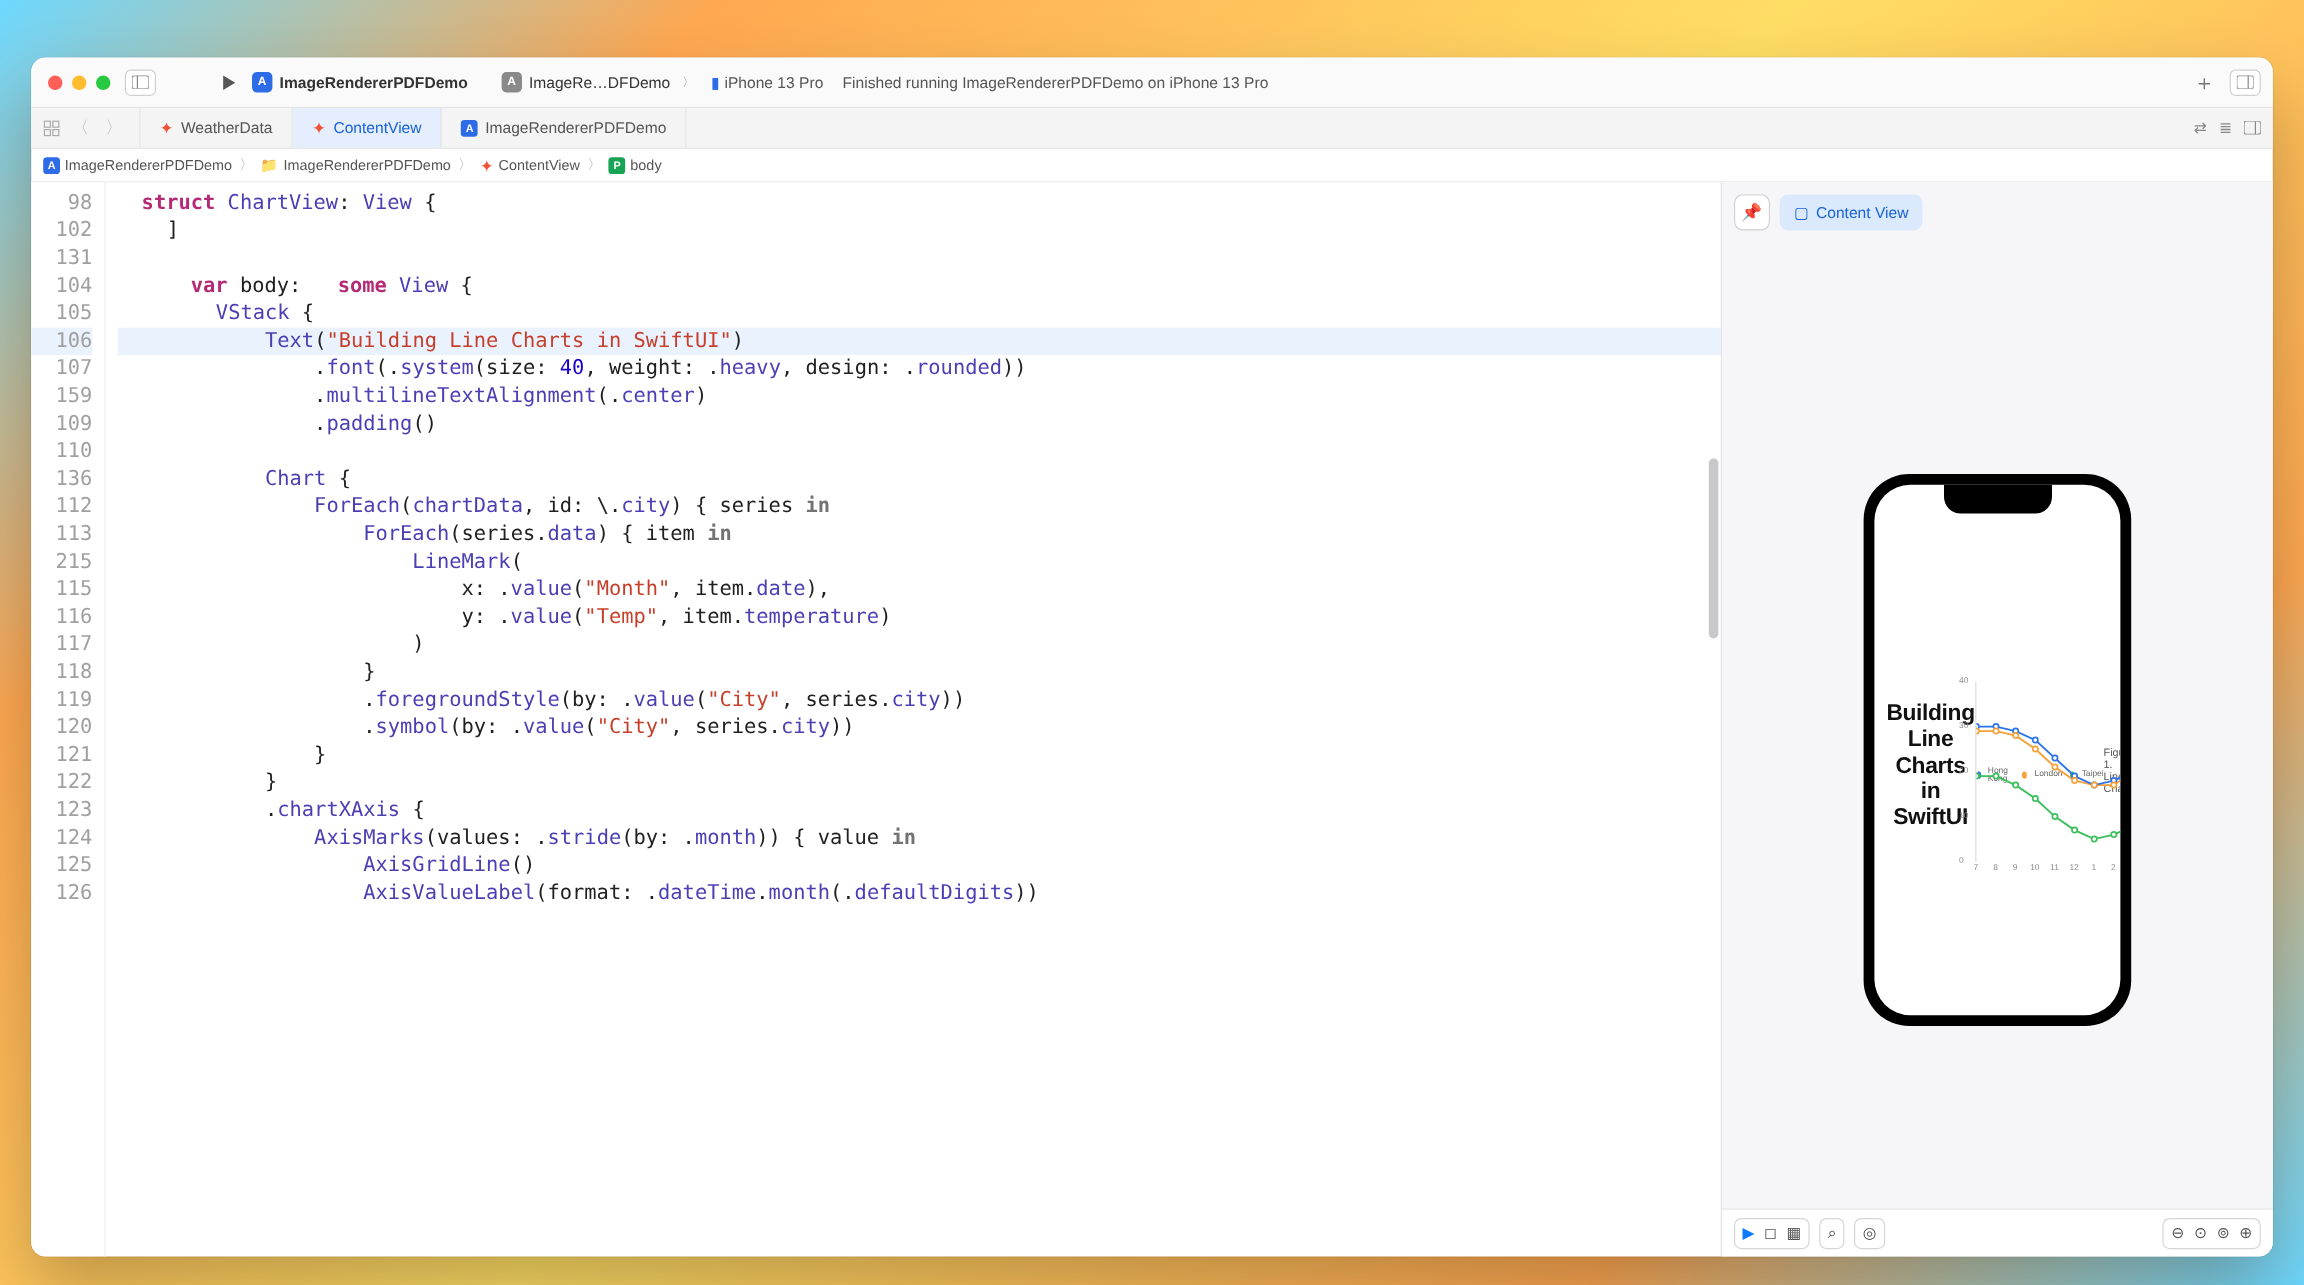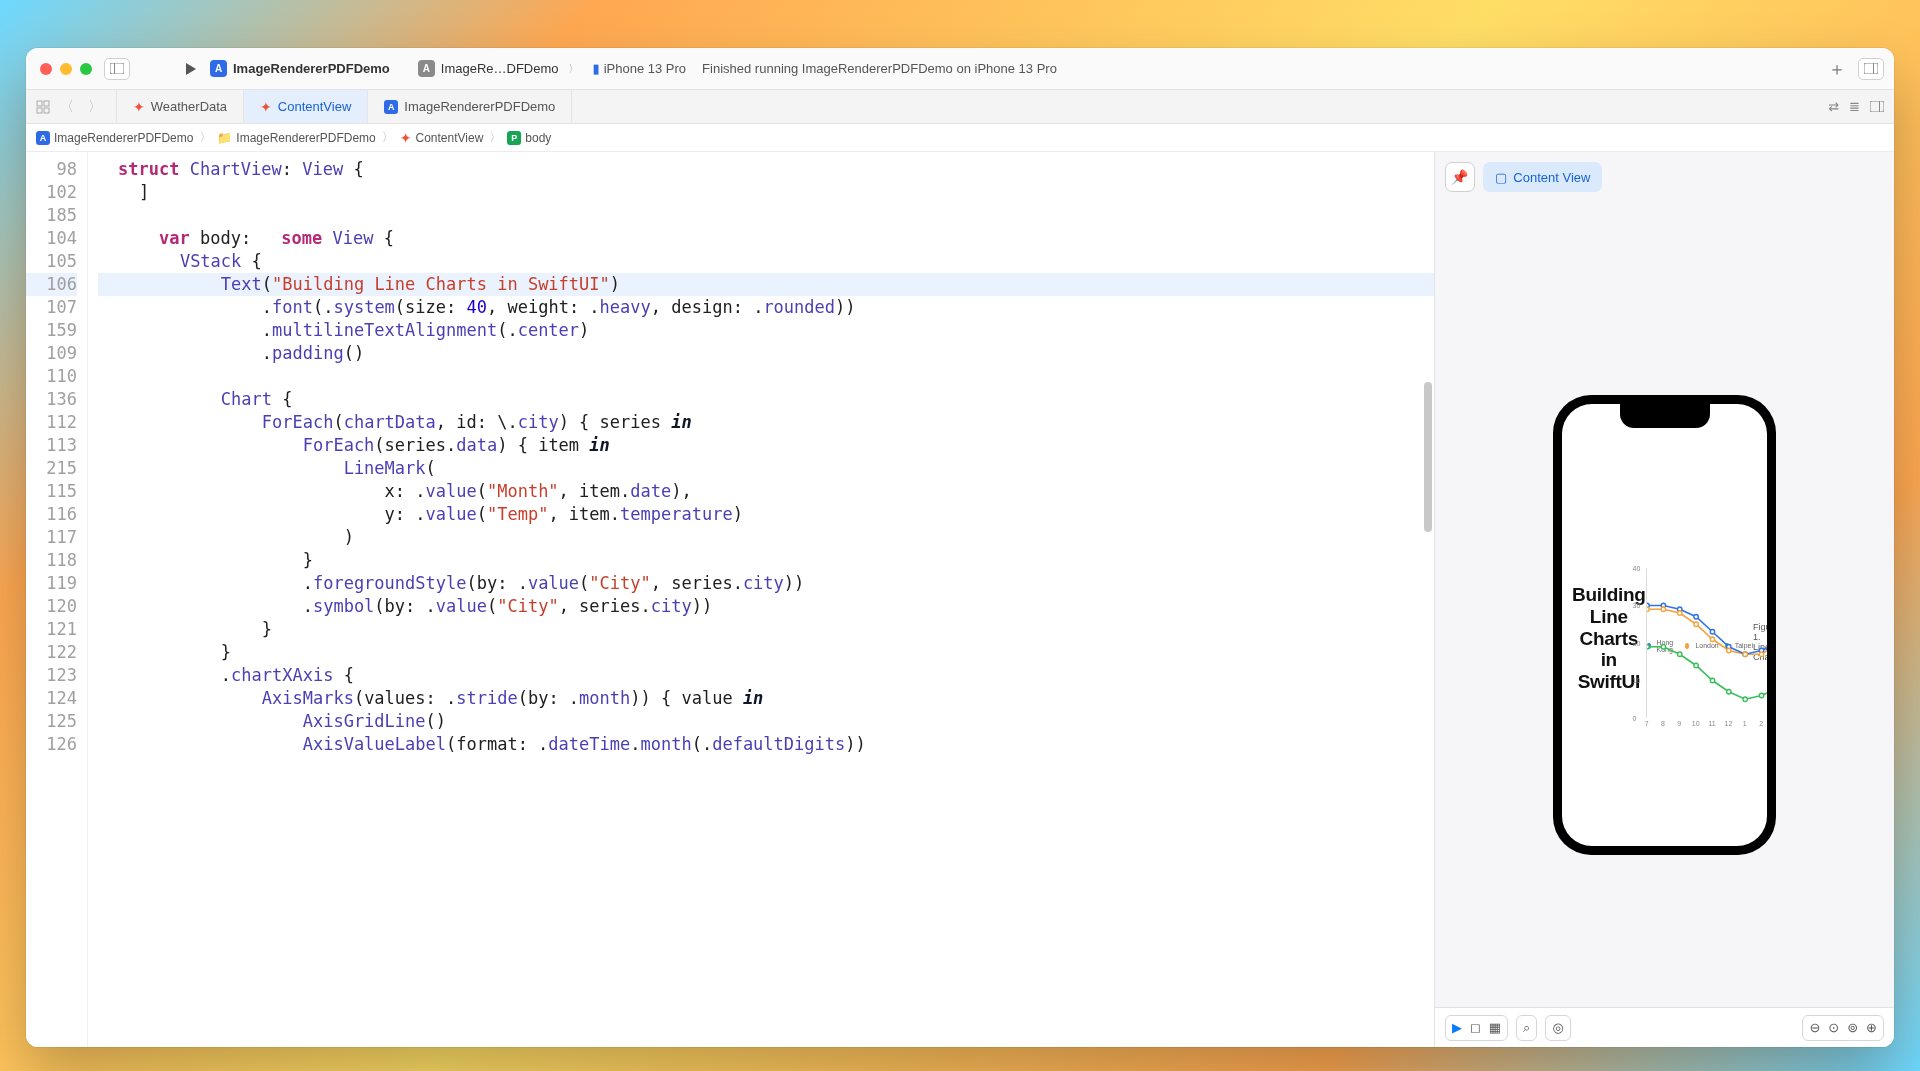--- a/index.html
+++ b/index.html
@@ -64,21 +64,21 @@
   .gutter { width:62px; text-align:right; color:#a0a0a0; padding:6px 10px 6px 0;
     background:#fff; border-right:1px solid #f0f0f0; user-select:none;}
   .code { flex:1; padding:6px 0 6px 10px; white-space:pre; color:#202020; overflow:hidden;}
   .gline,.cline{height:23px;}
   .cline{padding-right:20px; overflow:hidden; text-overflow:clip;}
   .hl-line{background:#eaf2fe;}
   .kw{color:#b42a75;font-weight:600;margin-left:20px;}      
   .type{color:#4a3fb3;}                   
   .str{color:#c63f2b;}                    
   .prop{color:#4a3fb3;}
-  .kw2{color:#0f172a;font-weight:600;font-style:italic;}
+  .kw2{color:#737373;font-weight:600;}
   .pl{color:#202020;}
   .num{color:#1c00cf;}
   .escroll{position:absolute; right:2px; top:230px; width:8px; height:150px;
     background:#c8c8c8; border-radius:4px;}
   
   .preview { width:460px; border-left:1px solid #e3e3e3; background:#f6f6f8;
     display:flex; flex-direction:column; position:relative;}
   .prev-top{ padding:10px; display:flex; gap:8px;}
   .pin{width:30px;height:30px;border:1px solid #d0d0d0;border-radius:7px;background:#fff;
     display:flex;align-items:center;justify-content:center;color:#666;font-size:14px;}
@@ -216,21 +216,21 @@
     <span class="chev">〉</span>
     <span class="bcicon bc-p">P</span>
     <span>body</span>
   </div>
 
   <div class="main">
     <div class="editor">
       <div class="gutter" id="gutter">
           <div class="gline">98</div>
           <div class="gline">102</div>
-          <div class="gline">185</div>
+          <div class="gline">131</div>
           <div class="gline">104</div>
           <div class="gline">105</div>
           <div class="gline hl-line">106</div>
           <div class="gline">107</div>
           <div class="gline">159</div>
           <div class="gline">109</div>
           <div class="gline">110</div>
           <div class="gline">136</div>
           <div class="gline">112</div>
           <div class="gline">113</div>

